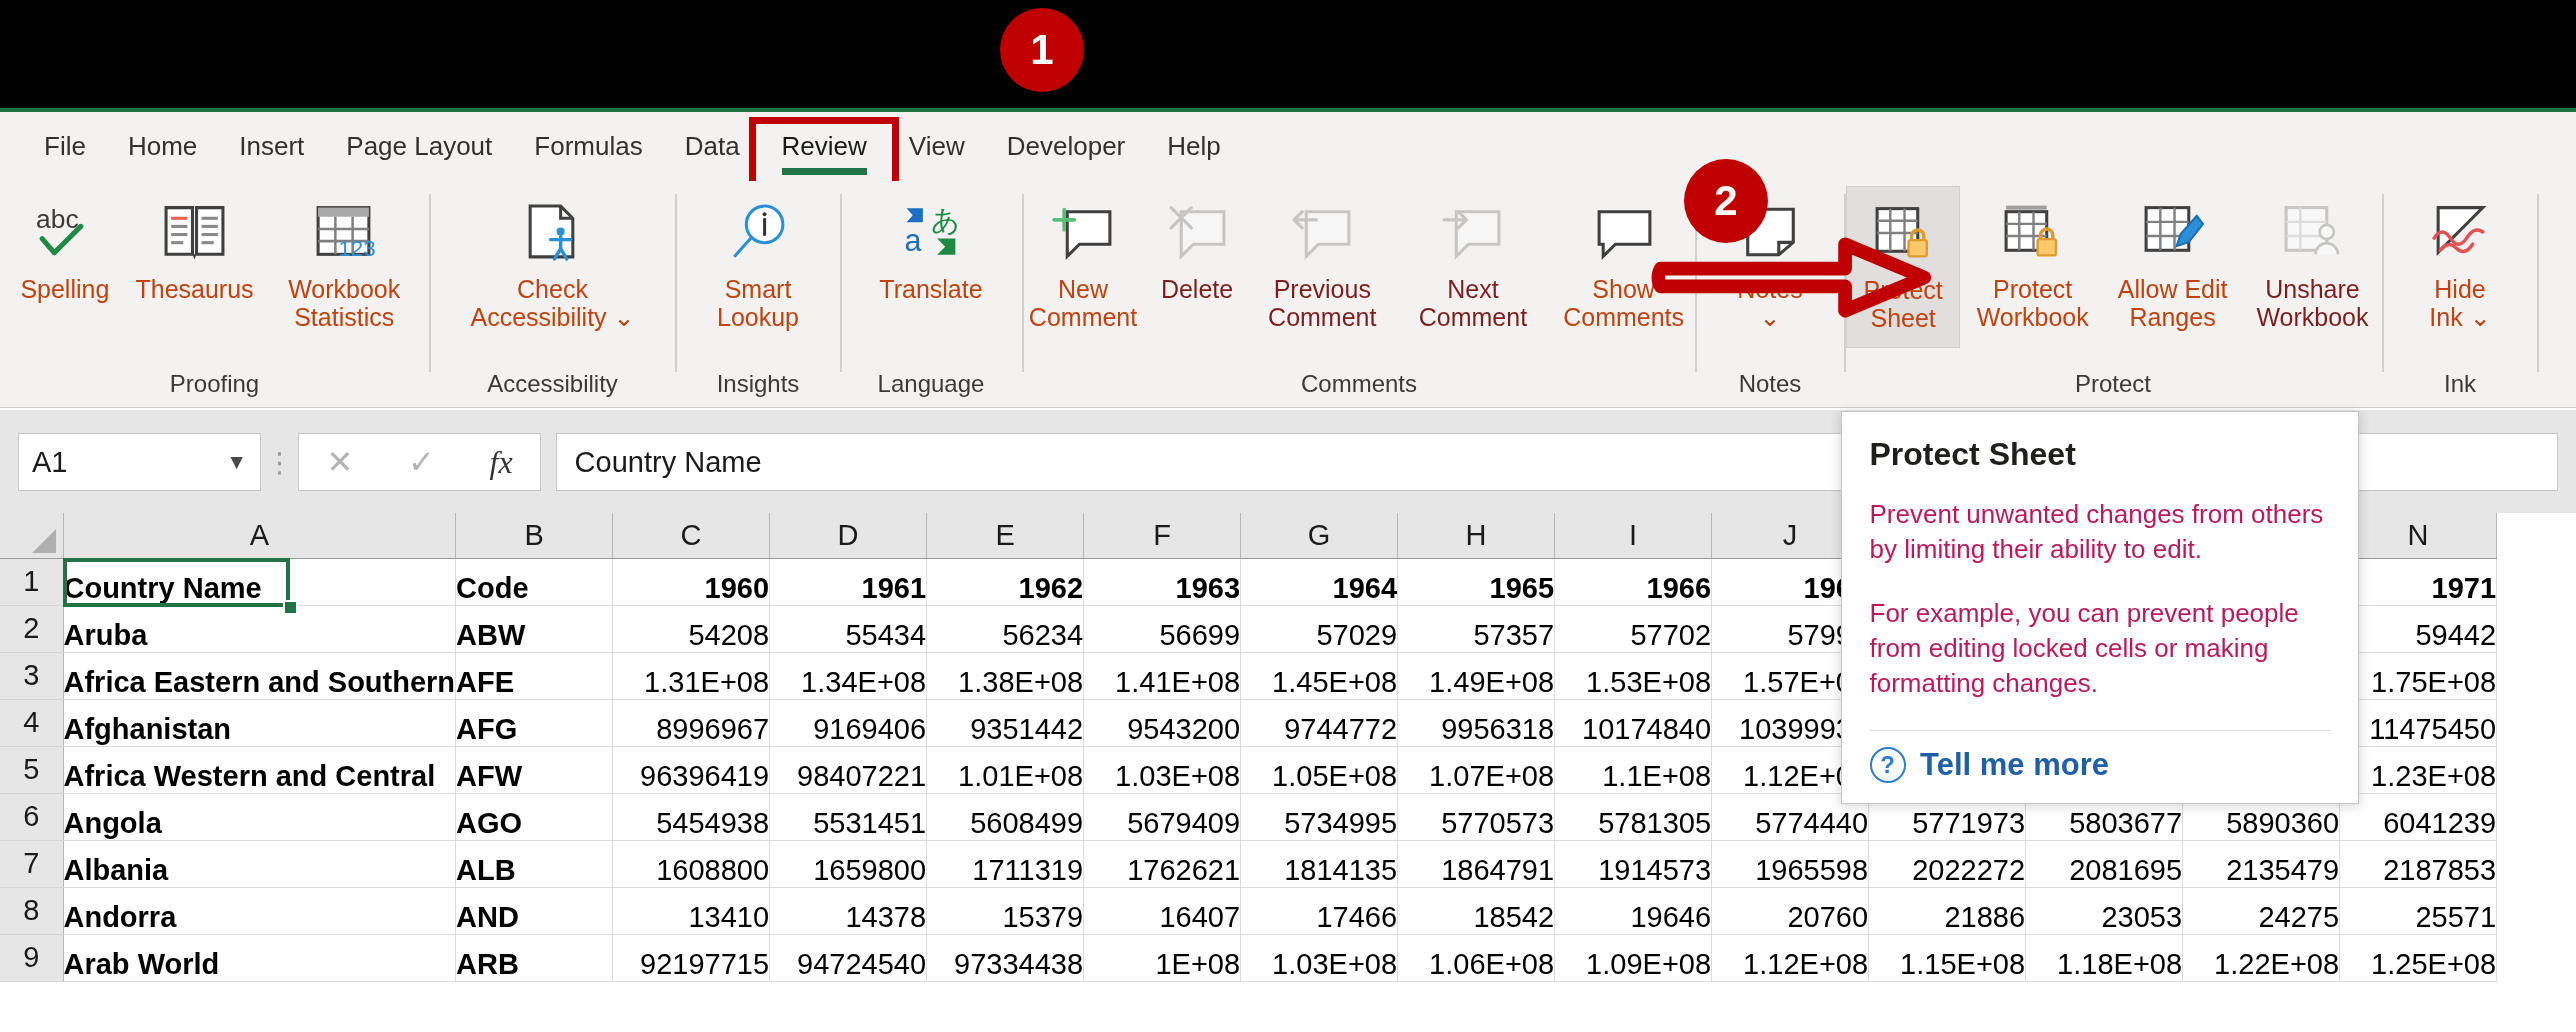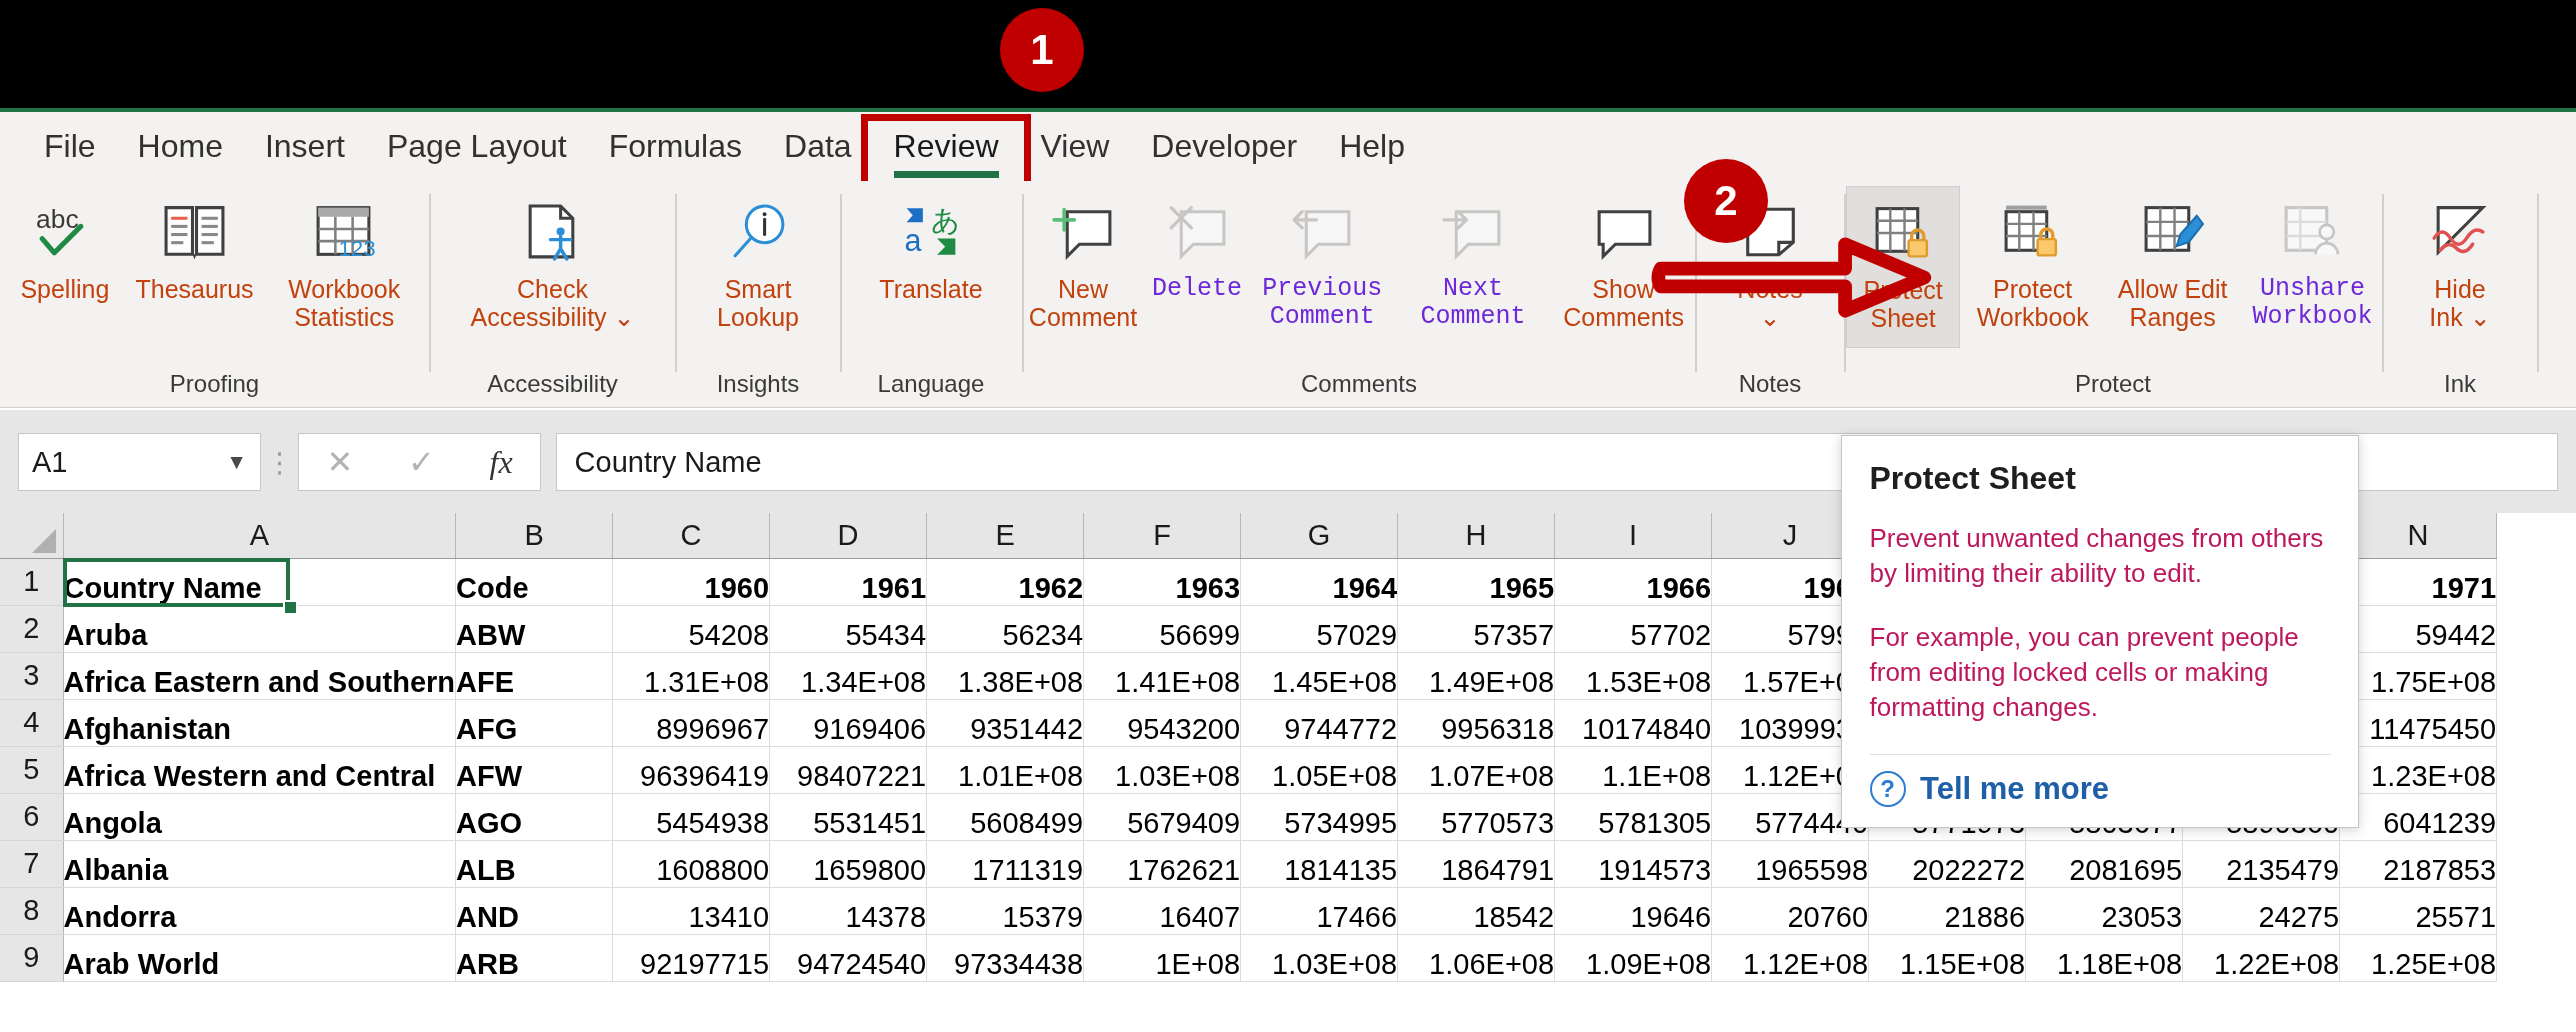--- a/index.html
+++ b/index.html
@@ -22,21 +22,21 @@
   }
 
   
   .tabstrip {
     position: absolute; left: 0; top: 112px; width: 2576px; height: 70px;
     background: #f3f2f1;
     display: flex; align-items: center;
   }
   .tab {
     position: relative;
-    font-size: 32px; color: #323130;
+    font-size: 26px; color: #323130;
     padding: 3.2px 21px;
     white-space: nowrap;
     line-height: 1.05;
   }
   .tab.first { margin-left: 23px; }
   .tab.active { color: #1a1a1a; }
   .tab.active .tab-underline {
     position: absolute; left: 21px; right: 21px; bottom: -11.3px;
     height: 7.3px; background: #217346;
   }
@@ -74,21 +74,21 @@
   .btn .bicon {
     height: 70px; display: flex; align-items: center; justify-content: center;
     margin-bottom: 8px;
   }
   .btn .blabel {
     font-size: 25px; line-height: 1.12; color: #c2410c;
     text-align: center; width: 100%;
   }
   .btn.wide { width: 170px; }
   .btn.xwide { width: 202px; }
-  .btn.disabled .blabel { color: #6d28d9; font-family: Liberation Mono, monospace; }
+  .btn.disabled .blabel { color: #7f1d1d; }
   .btn.hovered { background: #e1dfdd; border: 0.8px solid #d0cece; }
 
   
   .badge {
     position: absolute; border-radius: 50%;
     background: #c00000; color: #ffffff;
     display: flex; align-items: center; justify-content: center;
     font-size: 42px; font-weight: bold;
     z-index: 60;
   }
@@ -729,21 +729,21 @@
             <td class="cell num">1.22E+08</td>
             <td class="cell num">1.25E+08</td>
           </tr>
         </tbody>
     </table>
 
     <div class="sel-overlay" style="left:63px; top:45px; width:227px; height:49px;"></div>
     <div class="sel-handle" style="left:283px; top:87px;"></div>
   </div>
 
-  <div class="tooltip" style="left:1841px; top:411px; width:518px;margin-top:24px;">
+  <div class="tooltip" style="left:1841px; top:411px; width:518px;">
     <div class="tt-title">Protect Sheet</div>
     <div class="tt-body">
       <p>Prevent unwanted changes from others by limiting their ability to edit.</p>
       <p>For example, you can prevent people from editing locked cells or making formatting changes.</p>
     </div>
     <div class="tt-div"></div>
     <div class="tt-foot">
       <span class="tt-q">?</span>
       <span class="tt-link">Tell me more</span>
     </div>

